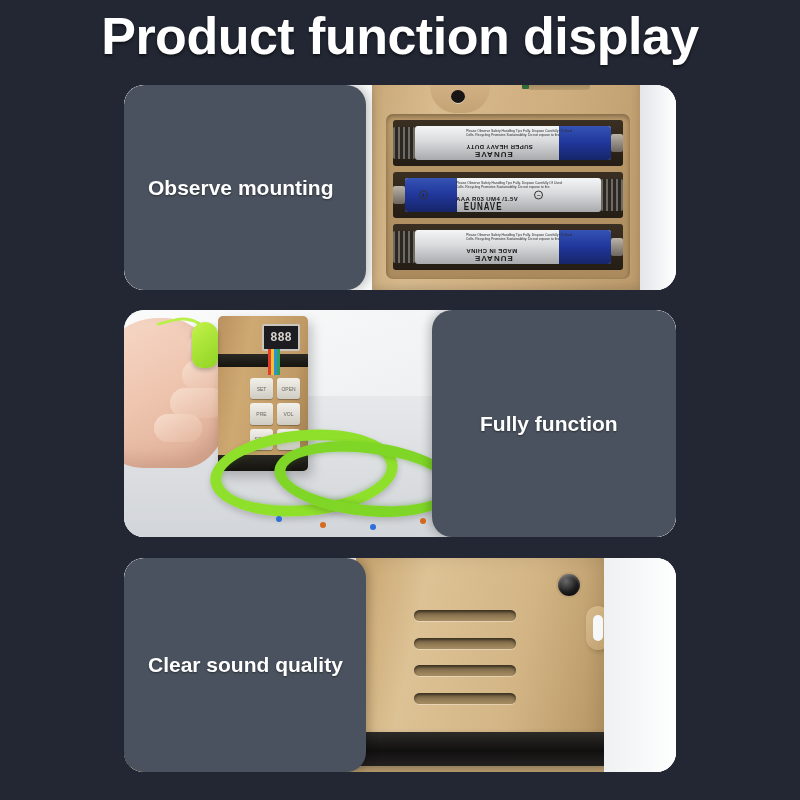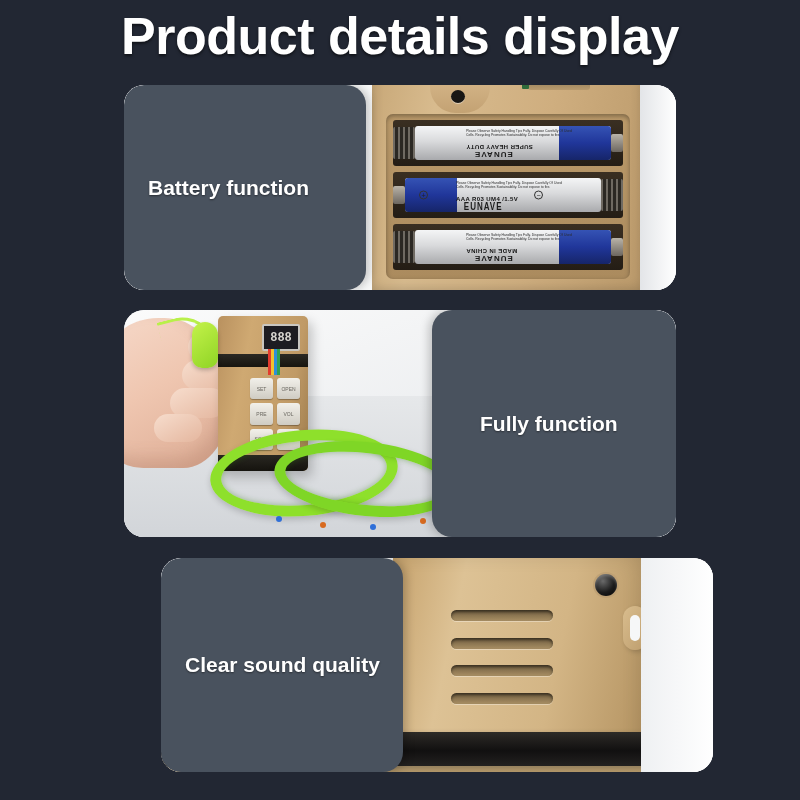--- a/index.html
+++ b/index.html
@@ -32,21 +32,21 @@
   .panel {
     position: absolute;
     left: 124px;
     width: 552px;
     border-radius: 20px;
     overflow: hidden;
     background: #e9ebee;
   }
   #panel-1 { top: 85px;  height: 205px; }
   #panel-2 { top: 310px; height: 227px; }
-  #panel-3 { top: 558px; height: 214px; margin-left: 37px; }
+  #panel-3 { top: 558px; height: 214px; }
 
   .photo {
     position: absolute;
     inset: 0;
   }
 
   
   .label-card {
     position: absolute;
     top: 0;
@@ -316,21 +316,21 @@
     background: #f6f7f8;
   }
   .p3-white {
     position: absolute; right: 0; top: 0; bottom: 0; width: 72px;
     background: linear-gradient(90deg,#eef0f2,#ffffff);
   }
 </style>
 </head>
 <body>
 
-<div class="page-title">Product details display</div>
+<div class="page-title">Product function display</div>
 
 <div class="panel" id="panel-1">
 
   <div class="photo">
     <div class="p1-bg"></div>
 
     <div class="p1-device">
       <div class="p1-topnub"></div>
       <div class="p1-greenled"></div>
       <div class="p1-screwboss">
@@ -377,21 +377,21 @@
           <div class="nub"></div>
         </div>
 
       </div>
     </div>
 
     <div class="p1-rightwhite"></div>
   </div>
 
   <div class="label-card left">
-    <span class="label-text">Battery function</span>
+    <span class="label-text">Observe mounting</span>
   </div>
 </div>
 
 <div class="panel" id="panel-2">
 
   <div class="photo">
     <div class="p2-bg"></div>
     <div class="p2-table"></div>
 
     <div class="p2-hand"></div>

